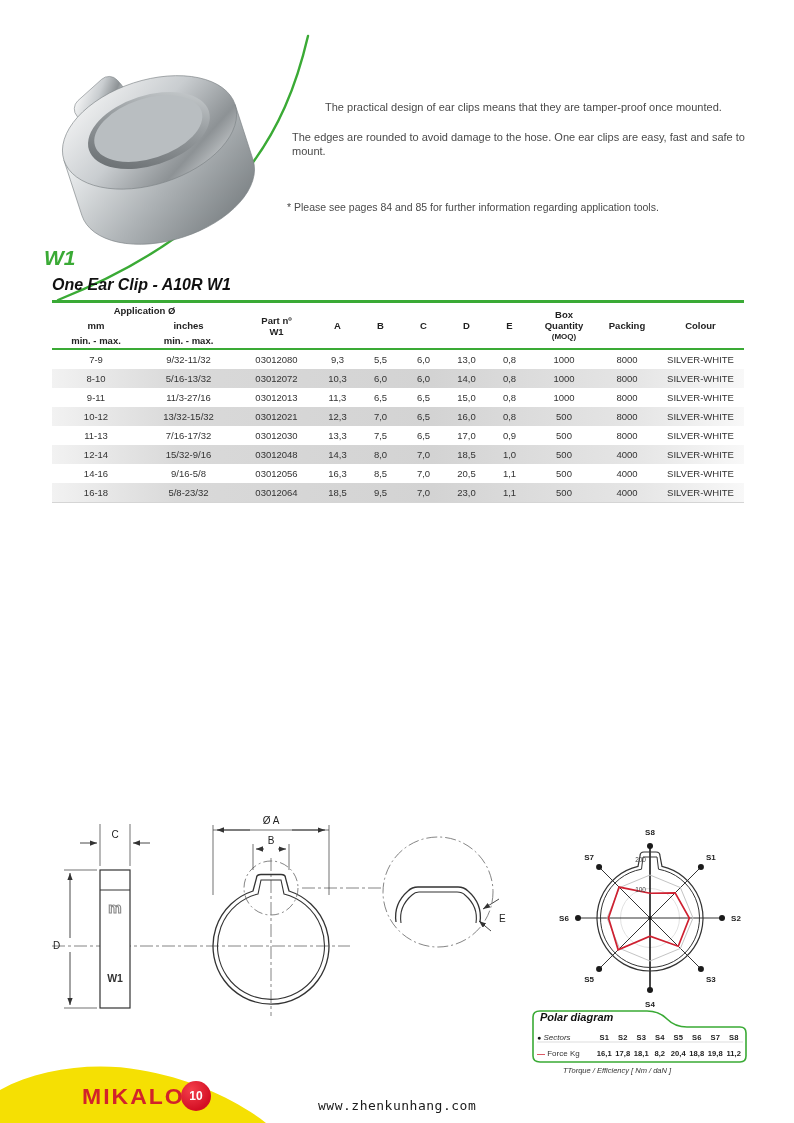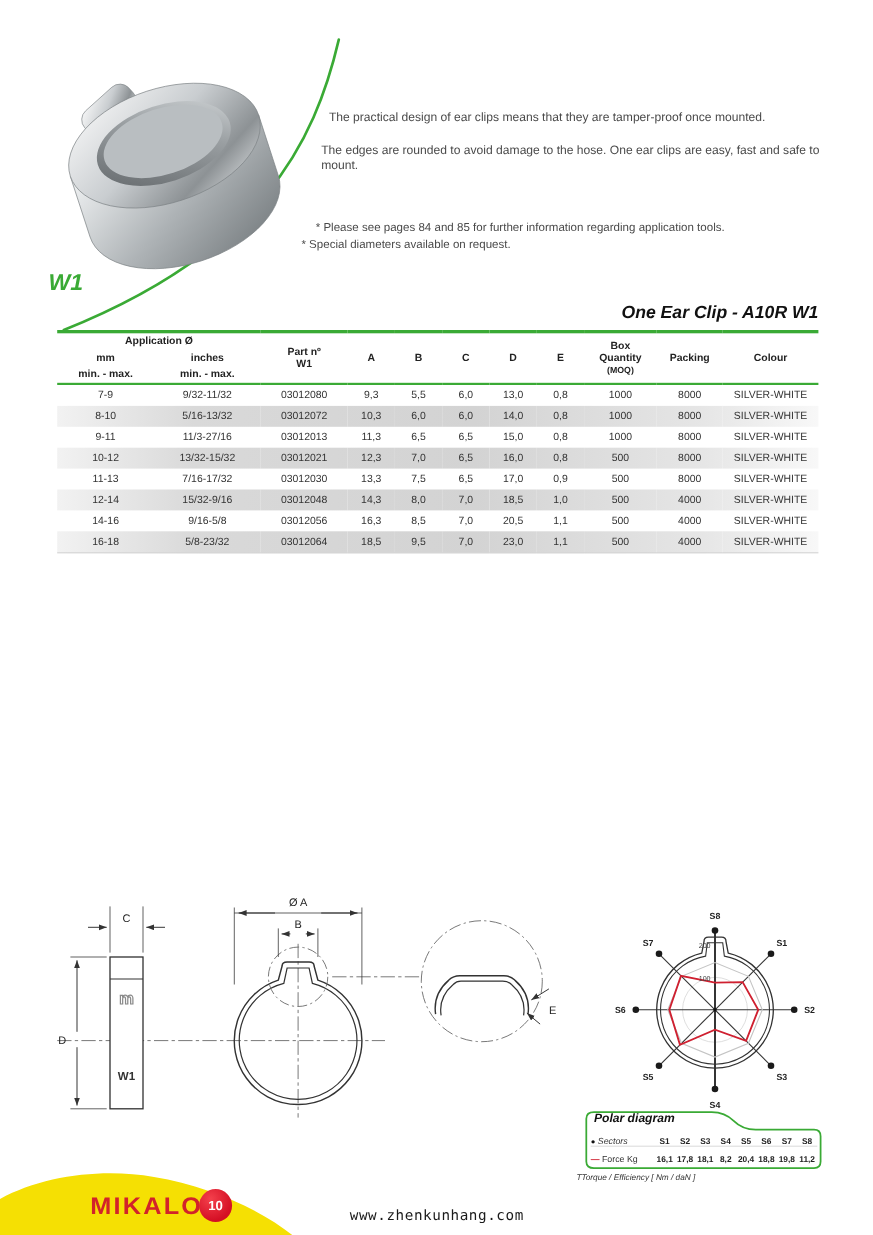--- a/index.html
+++ b/index.html
@@ -5,30 +5,30 @@
   html,body{margin:0;padding:0;background:#888;}
   .page{position:relative;width:794px;height:1123px;background:#fff;margin:0 auto;
         font-family:"Liberation Sans", sans-serif;overflow:hidden;}
   .abs{position:absolute;}
 
   
   .title{left:323px;top:50px;font-size:28px;font-weight:800;font-style:italic;color:#111;letter-spacing:.5px;}
   .desc{left:270px;top:100px;width:482px;color:#4a4a4a;font-size:11px;line-height:14px;}
   .desc p{margin:0 0 16px 0;}
   .desc p.p1{margin-left:55px;}
-  .desc p.p2{margin-left:29px;}
+  .desc p.p2{margin-left:55px;}
   .desc p.p3{margin-left:22px;}
   .notes{left:270px;top:200px;width:482px;color:#4a4a4a;font-size:10.5px;line-height:15px;}
   .notes div.n1{margin-left:17px;}
   .notes div.n2{margin-left:4px;}
   .w1-label{left:44px;top:246px;font-size:21px;font-weight:800;font-style:italic;color:#3aaa35;}
 
   
   .table-wrap{left:52px;top:276px;width:692px;}
-  .table-title{text-align:right;font-size:16px;font-weight:800;font-style:italic;color:#111;margin-bottom:6px;}
+  .table-title{text-align:left;font-size:16px;font-weight:800;font-style:italic;color:#111;margin-bottom:6px;}
   table.spec{border-collapse:collapse;width:692px;table-layout:fixed;}
   table.spec thead{border-top:3px solid #3aaa35;border-bottom:2px solid #3aaa35;}
   table.spec th{font-size:9.5px;font-weight:bold;color:#222;text-align:center;padding:2px 0;line-height:11px;}
   table.spec th .moq{font-size:8px;font-weight:bold;}
   table.spec td{font-size:9.5px;color:#333;text-align:center;height:19px;padding:0;}
   table.spec tbody{border-bottom:1px solid #d5d5d5;}
   table.spec tr.alt{background:linear-gradient(90deg,#f2f2f2 0%,#d9d9d9 18%,#d3d3d3 55%,#e6e6e6 85%,#f8f8f8 100%);}
 
   .band-info{left:52px;top:540px;font-size:11.5px;color:#333;}
   .band-info .w1{color:#3aaa35;font-weight:800;margin-right:8px;}
@@ -40,21 +40,21 @@
   .polar-box svg.frame{position:absolute;left:0;top:0;}
   .polar-title{position:absolute;left:9px;top:3px;font-size:11px;font-weight:800;font-style:italic;color:#111;}
   .legend-row{position:absolute;left:6px;width:208px;height:14px;display:flex;align-items:center;}
   .legend-row.sectors{top:22px;}
   .legend-row.force{top:38px;}
   .legend-row .key{width:58px;font-size:8px;color:#333;white-space:nowrap;}
   .legend-row .key .dot{color:#111;font-size:7px;}
   .legend-row .key .dash{color:#cf2030;font-weight:bold;}
   .legend-row .key .it{font-style:italic;}
   .legend-row .cell{width:18.5px;text-align:center;font-size:7.6px;font-weight:bold;color:#222;}
-  .polar-footer{left:524px;top:1066px;font-size:7.5px;font-style:italic;color:#333;}
+  .polar-footer{left:563px;top:1066px;font-size:7.5px;font-style:italic;color:#333;}
 
   
   .brand{left:82px;top:1083px;font-size:23px;font-weight:800;color:#d2232a;letter-spacing:2px;transform:scaleY(.95);}
   .page-badge{left:181px;top:1081px;width:30px;height:30px;border-radius:50%;
       background:radial-gradient(circle at 35% 30%,#f4404c,#d40f24 70%);
       color:#fff;font-size:12px;font-weight:bold;display:flex;align-items:center;justify-content:center;}
   .website{left:318px;top:1098px;font-family:"DejaVu Sans Mono",monospace;font-size:13px;color:#1a1a1a;letter-spacing:.5px;}
 
   svg text{font-family:"Liberation Sans",sans-serif;}
 </style>
@@ -97,21 +97,20 @@
 
   <div class="abs w1-label">W1</div>
 
 
   <div class="abs desc">
     <p class="p2">The practical design of ear clips means that they are tamper-proof once mounted.</p>
     <p class="p3">The edges are rounded to avoid damage to the hose. One ear clips are easy, fast and safe to mount.</p>
   </div>
   <div class="abs notes">
     <div class="n1">* Please see pages 84 and 85 for further information regarding application tools.</div>
-    <div class="n2">* Special diameters available on request.</div>
   </div>
 
   <div class="abs table-wrap">
     <div class="table-title">One Ear Clip - A10R W1</div>
     <table class="spec">
       <colgroup>
         <col style="width:88px">
           <col style="width:97px">
           <col style="width:79px">
         <col style="width:43px">

